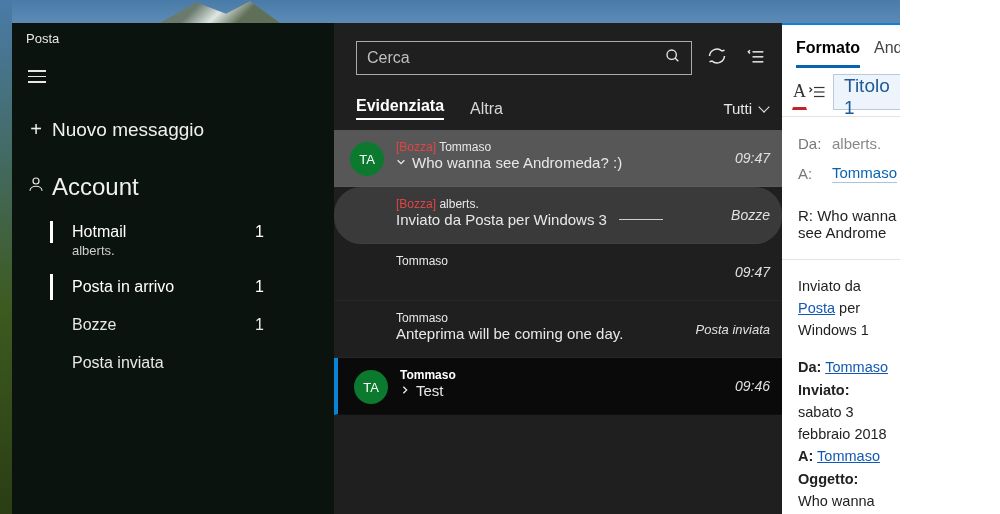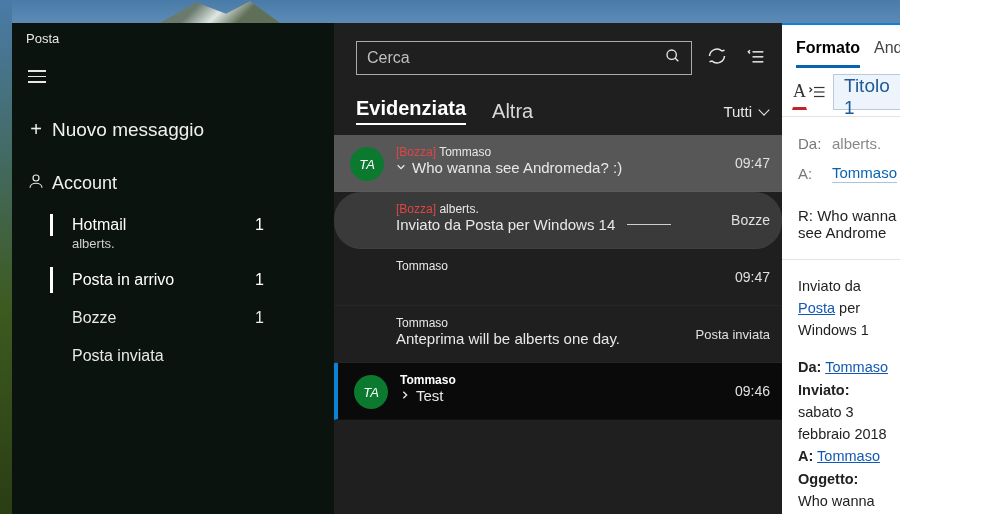--- a/index.html
+++ b/index.html
@@ -32,21 +32,21 @@
   height: calc(514px - 23px);
   display: flex; flex-direction: column;
 }
 .titlebar { font-size:13px; padding:8px 14px; color:#e8e8e8; }
 .hamburger { padding: 12px 16px 18px; cursor:pointer; }
 .hamburger-lines { display:inline-block; }
 .hamburger-lines span { display:block; width:18px; height:1.5px; background:#e8e8e8; margin:4px 0; }
 .row { display:flex; align-items:center; padding: 10px 16px 14px 40px; position:relative; }
 .row .ic { position:absolute; left:14px; width:20px; text-align:center; }
 .new-msg { font-size:19px; font-weight:400; }
-.section-hdr { font-size:18px; font-weight:400; padding-top:18px; }
+.section-hdr { font-size:24px; font-weight:400; padding-top:18px; }
 .sub-item { padding: 8px 16px 8px 60px; position:relative; font-size:16px; display:flex; justify-content:space-between; }
 .sub-item.selected::before, .folder-item.selected::before {
   content:""; position:absolute; left:38px; top:6px; bottom:6px; width:3px; background:#fff;
 }
 .sub-item.selected { color:#fff; }
 .sub-item .count { padding-right:54px; }
 .acct-email { font-size:13px; color:#cfcfcf; padding-left:60px; margin-top:-6px; margin-bottom:10px; }
 .folder-item { padding:10px 16px 10px 60px; position:relative; font-size:16px; display:flex; justify-content:space-between; color:#e8e8e8; }
 .folder-item.selected { color:#fff; }
 .folder-item .count { padding-right:54px; }
@@ -63,41 +63,41 @@
   color:#e8e8e8;
   display:flex; flex-direction:column;
 }
 .search-row { display:flex; align-items:center; padding:18px 14px 8px 22px; gap:12px; }
 .search-box { flex:1; border:1px solid #aaa; background:transparent; display:flex; align-items:center; height:34px; padding:0 10px; }
 .search-box input { flex:1; background:transparent; border:none; color:#cfcfcf; font-size:16px; outline:none; }
 .search-box input::placeholder { color:#bfbfbf; }
 .search-box .mag { color:#e8e8e8; font-size:16px; }
 .sync-ic, .filter-ic { width:26px; text-align:center; font-size:18px; color:#e8e8e8; cursor:pointer; }
 .tabs-row { display:flex; align-items:center; padding:14px 14px 10px 22px; }
-.tab { font-size:20px; margin-right:26px; cursor:pointer; }
+.tab { font-size:16px; margin-right:26px; cursor:pointer; }
 .tab.active { color:#fff; font-weight:600; border-bottom:2px solid #fff; padding-bottom:3px; }
 .tab.inactive { color:#d8d8d8;text-align:right; }
 .tabs-spacer { flex:1; }
 .tutti { font-size:15px; display:flex; align-items:center; gap:8px; cursor:pointer; }
 .chev { display:inline-block; width:8px; height:8px; border-right:1.5px solid #e8e8e8; border-bottom:1.5px solid #e8e8e8; transform:rotate(45deg); margin-top:-3px; }
 
 .list { flex:1; overflow:hidden; }
 .msg { display:flex; padding:10px 12px 10px 16px; border-bottom:1px solid rgba(255,255,255,0.03); position:relative; }
 .msg.sel { background:#575757; }
 .msg.dim { background:#3a3a3a;border-radius:27px; }
 .msg.bright { background:#1f1f1f; }
 .msg.last-sel { background:#0a0a0a; border-left:4px solid #0a84d6; }
-.avatar { width:34px; height:34px; border-radius:50%; background:#0b7a2f; color:#fff; font-size:13px; display:flex; align-items:center; justify-content:center; margin-right:12px; margin-top:2px; flex-shrink:0;font-style:italic; }
+.avatar { width:34px; height:34px; border-radius:50%; background:#0b7a2f; color:#fff; font-size:13px; display:flex; align-items:center; justify-content:center; margin-right:12px; margin-top:2px; flex-shrink:0; }
 .avatar.hidden { visibility:hidden; }
 .msg-body { flex:1; min-width:0; }
 .msg-line1 { font-size:12px; }
 .msg-line1 .draft { color:#e04545; }
 .msg-line2 { font-size:15px; color:#e8e8e8; display:flex; align-items:center; gap:6px; }
 .msg-line2 .arrow { font-size:12px; }
-.msg-time { font-size:14px; color:#e0e0e0; align-self:center; margin-left:8px; white-space:nowrap; }
+.msg-time { font-size:14px; color:#e0e0e0; align-self:center; margin-left:8px; white-space:nowrap;font-style:italic; }
 .msg .underline-space { display:inline-block; width:44px; border-bottom:1px solid #cfcfcf; margin:0 6px; vertical-align:middle; }
 .msg.last-sel .msg-line1 { font-weight:600; color:#fff; }
 
 .reading {
   position:relative; z-index:1;
   flex:1;
   background:#fff;
   margin-top:23px;
   height: calc(514px - 23px);
   color:#222;
@@ -235,41 +235,41 @@
       </div>
 
       <div class="msg dim">
         <div class="avatar hidden"></div>
         <div class="msg-body">
           <div class="msg-line1">
             <span class="draft">[Bozza]</span>
             <span>alberts.</span>
           </div>
           <div class="msg-line2">
-            <span>Inviato da Posta per Windows 14</span>
+            <span>Inviato da Posta per Windows 3</span>
             <span class="underline-space"></span>
           </div>
         </div>
         <div class="msg-time">Bozze</div>
       </div>
 
       <div class="msg bright">
         <div class="avatar hidden"></div>
         <div class="msg-body">
           <div class="msg-line1"><span>Tommaso</span></div>
         </div>
         <div class="msg-time">09:47</div>
       </div>
 
       <div class="msg bright">
         <div class="avatar hidden"></div>
         <div class="msg-body">
           <div class="msg-line1"><span>Tommaso</span></div>
           <div class="msg-line2">
-              <span>Anteprima will be alberts one day.</span>
+              <span>Anteprima will be coming one day.</span>
             </div>
         </div>
         <div class="msg-time" style="font-size:13px">Posta inviata</div>
       </div>
 
       <div class="msg last-sel">
         <div class="avatar">TA</div>
         <div class="msg-body">
           <div class="msg-line1"><span>Tommaso</span></div>
           <div class="msg-line2">

